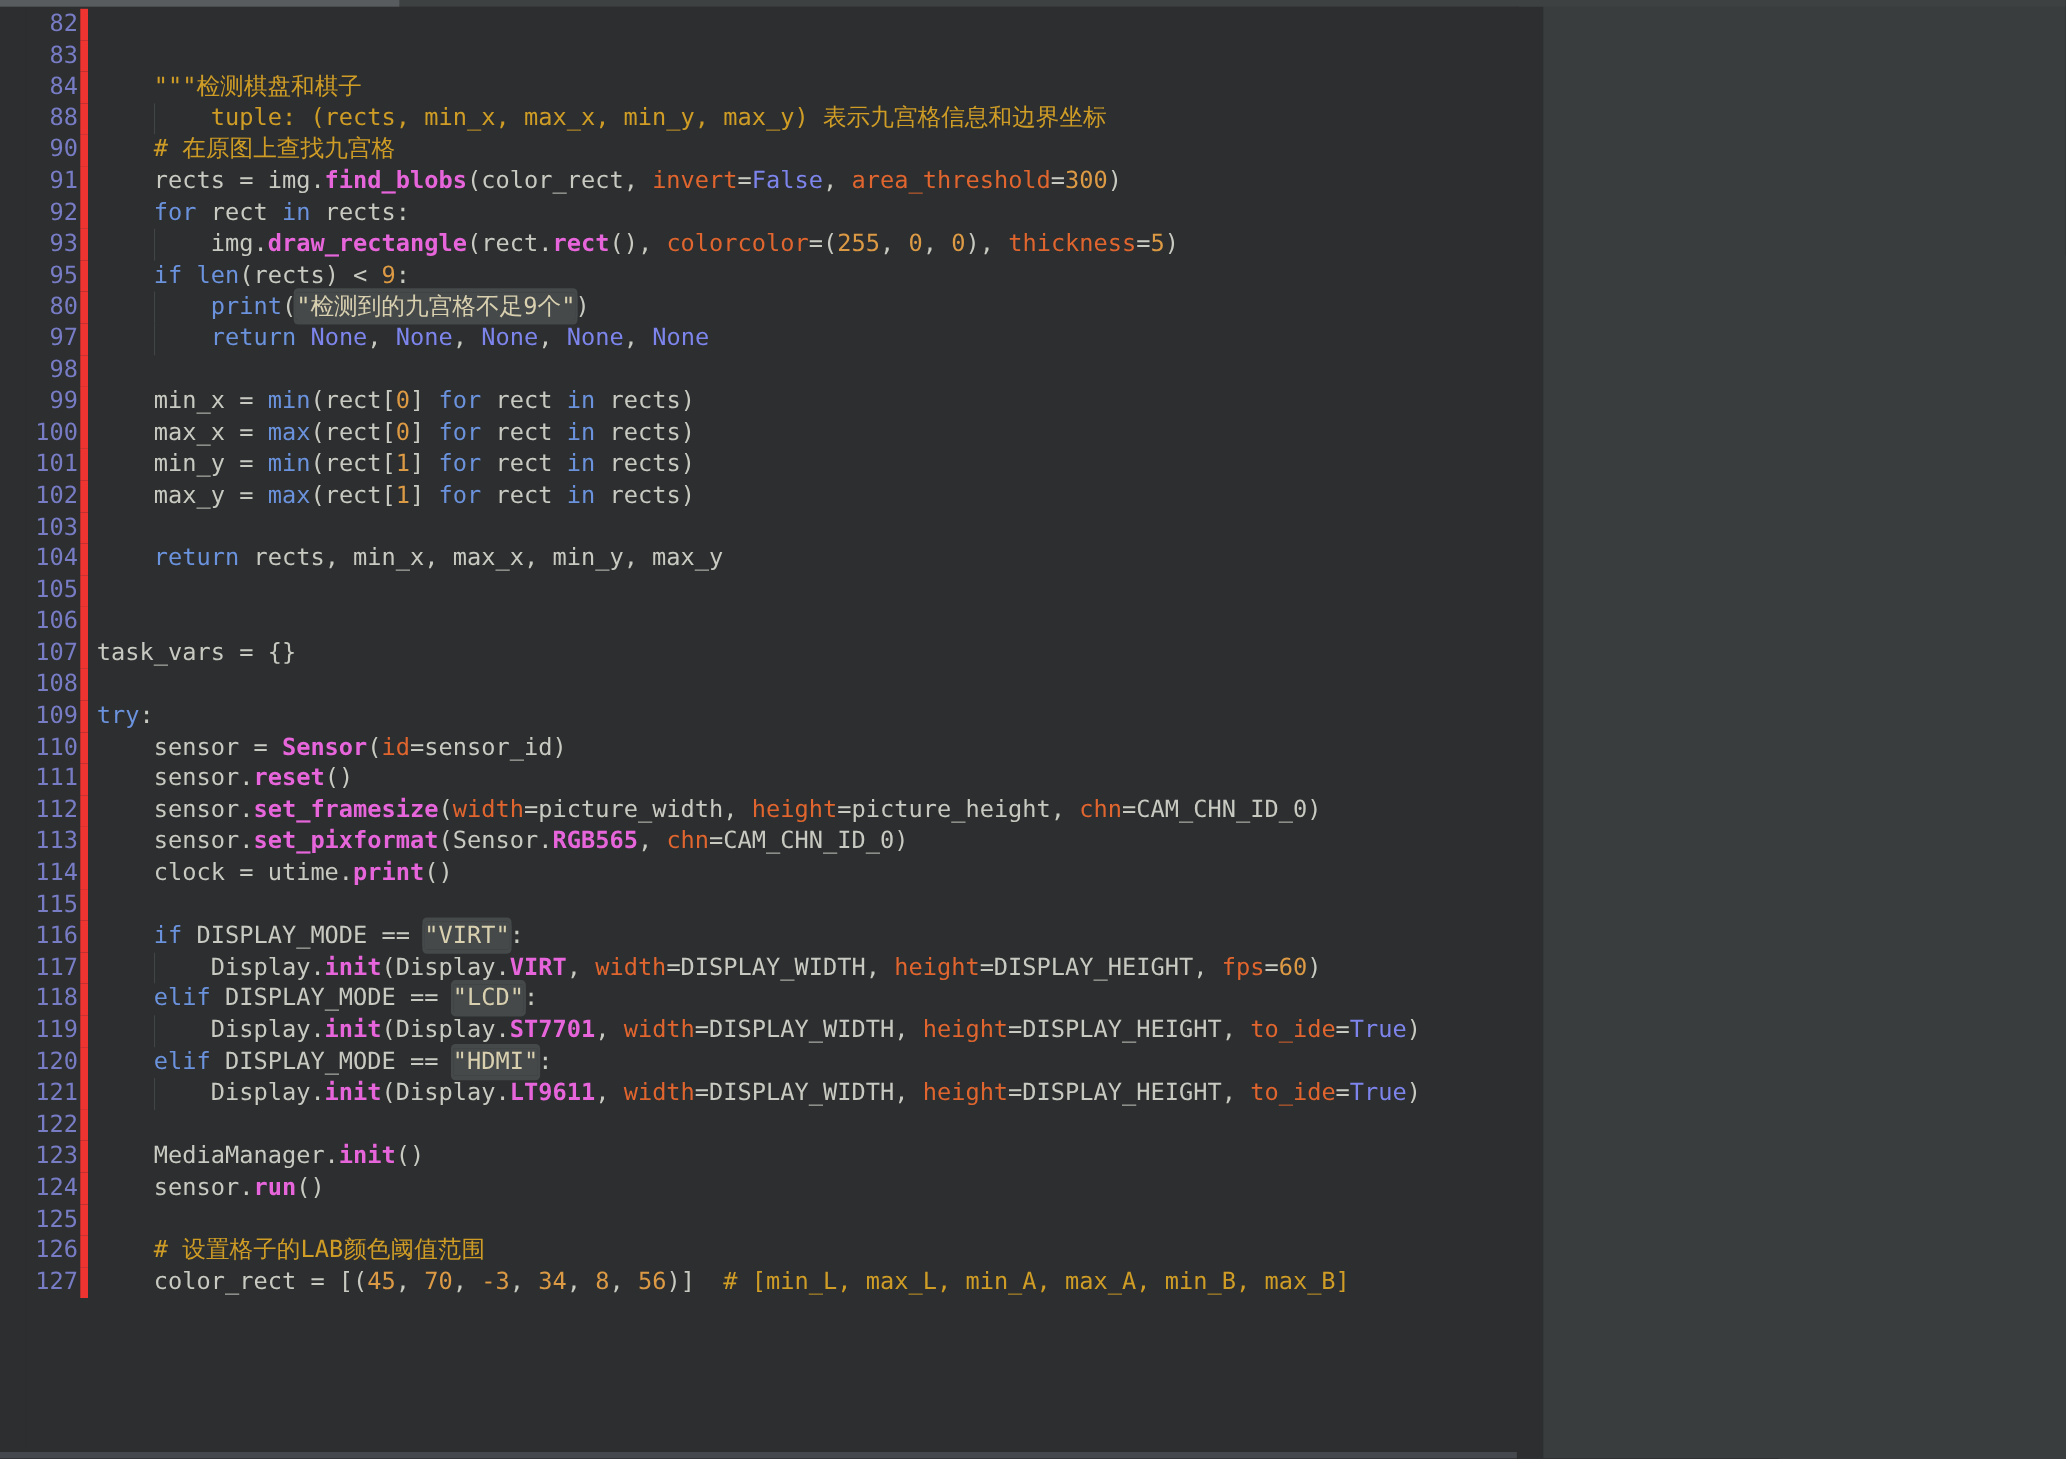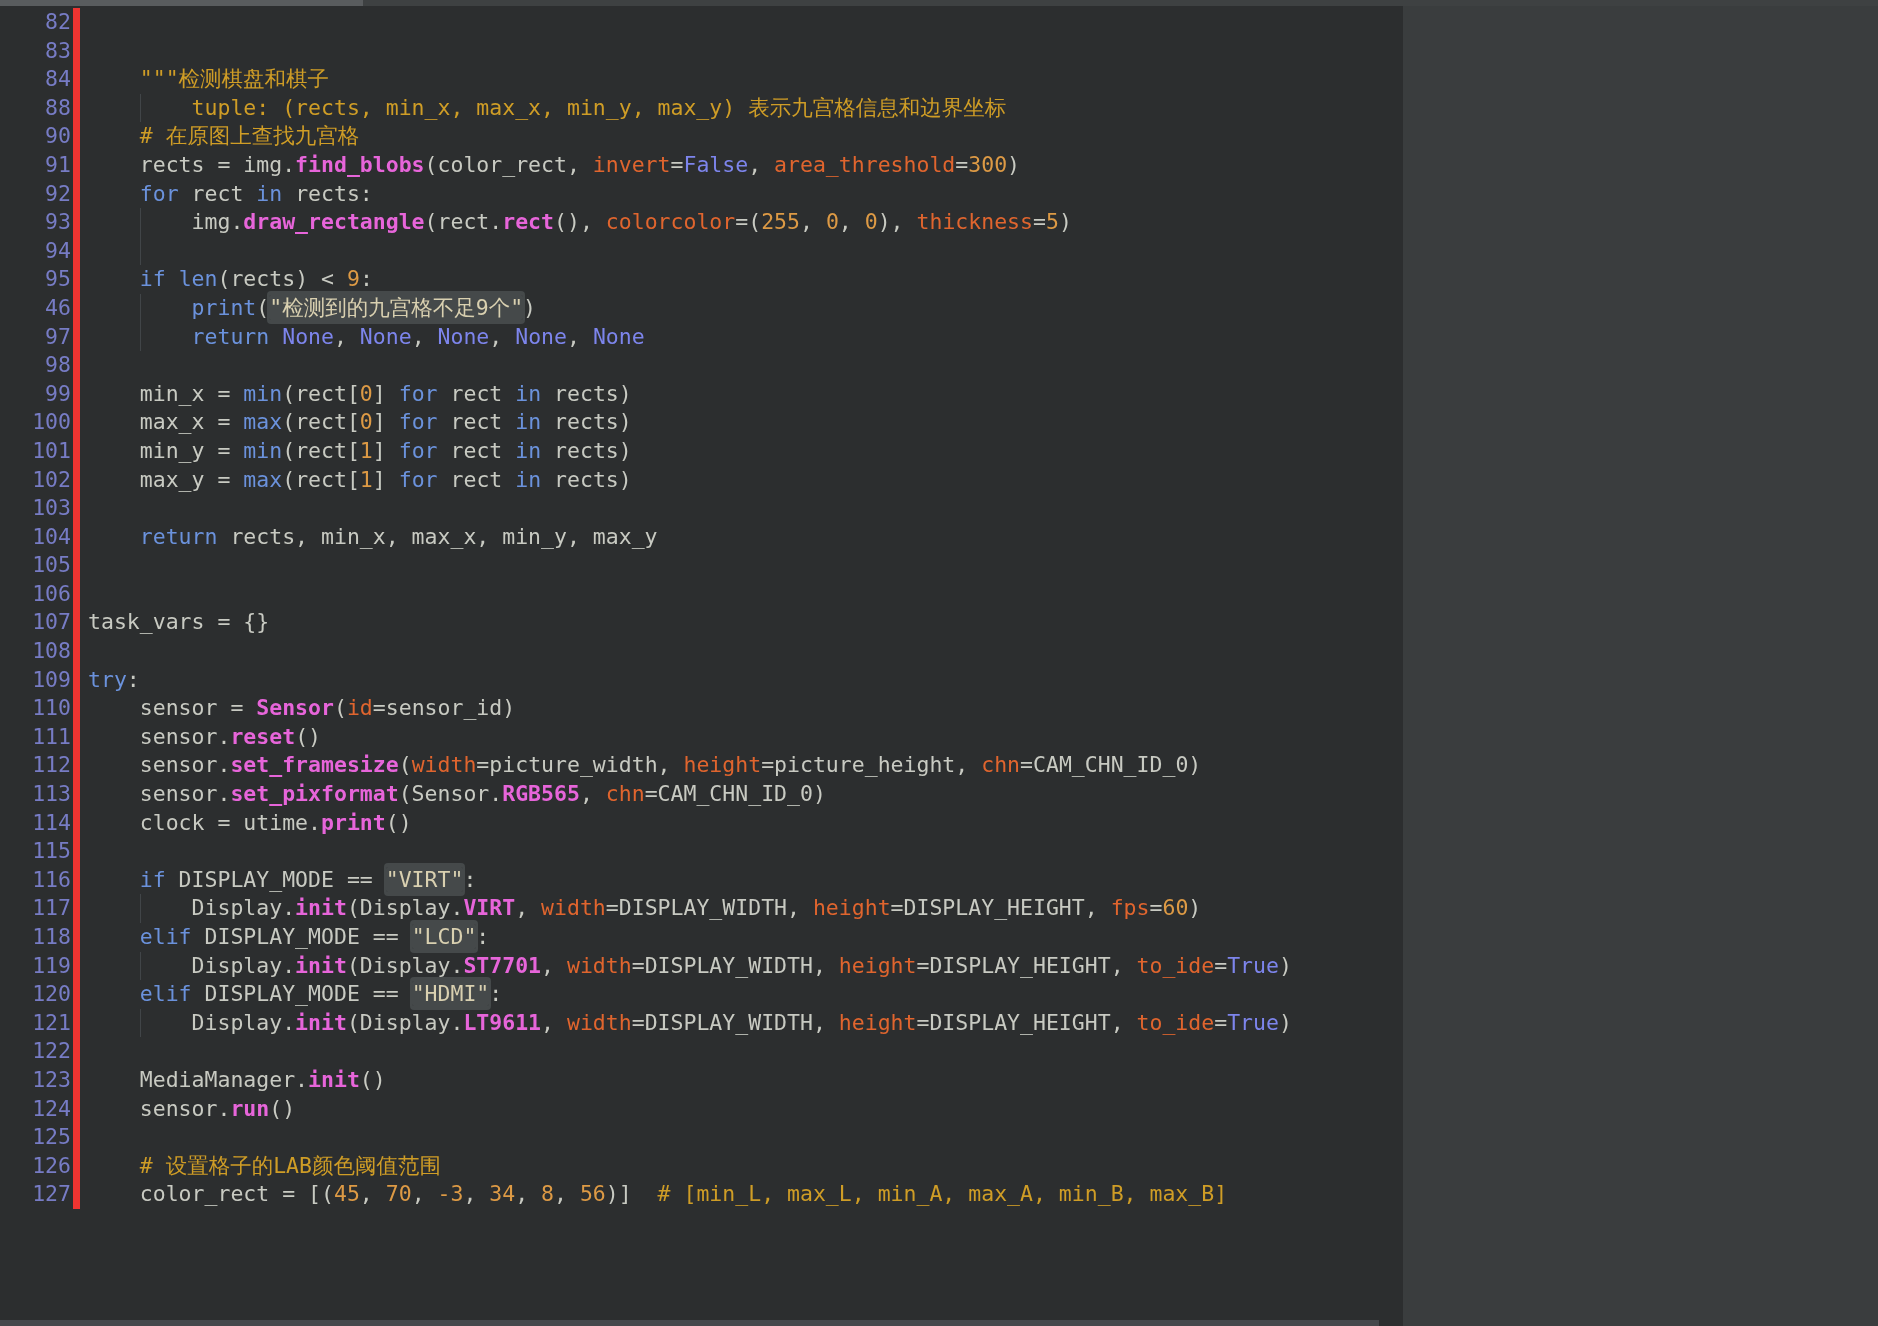--- a/index.html
+++ b/index.html
@@ -58,23 +58,22 @@
   <div id="editor">
     <div id="code-lines">
         <div class="line"><div class="ln">82</div><div class="bar"></div><div class="code"></div></div>
         <div class="line"><div class="ln">83</div><div class="bar"></div></div>
         <div class="line"><div class="ln">84</div><div class="bar"></div><div class="code"><span class="d">    """检测棋盘和棋子</span></div></div>
         <div class="line"><div class="ln">88</div><div class="bar"></div><div class="guide"></div><div class="code"><span class="d">        tuple: (rects, min_x, max_x, min_y, max_y) 表示九宫格信息和边界坐标</span></div></div>
         <div class="line"><div class="ln">90</div><div class="bar"></div><div class="code"><span class="d">    # 在原图上查找九宫格</span></div></div>
         <div class="line"><div class="ln">91</div><div class="bar"></div><div class="code"><span class="p">    rects = img.</span><span class="f">find_blobs</span><span class="p">(color_rect, </span><span class="a">invert</span><span class="p">=</span><span class="c">False</span><span class="p">, </span><span class="a">area_threshold</span><span class="p">=</span><span class="n">300</span><span class="p">)</span></div></div>
         <div class="line"><div class="ln">92</div><div class="bar"></div><div class="code"><span class="p">    </span><span class="k">for</span><span class="p"> rect </span><span class="k">in</span><span class="p"> rects:</span></div></div>
         <div class="line"><div class="ln">93</div><div class="bar"></div><div class="guide"></div><div class="code"><span class="p">        img.</span><span class="f">draw_rectangle</span><span class="p">(rect.</span><span class="f">rect</span><span class="p">(), </span><span class="a">colorcolor</span><span class="p">=(</span><span class="n">255</span><span class="p">, </span><span class="n">0</span><span class="p">, </span><span class="n">0</span><span class="p">), </span><span class="a">thickness</span><span class="p">=</span><span class="n">5</span><span class="p">)</span></div></div>
-        <div class="line"><div class="ln">94</div><div class="bar"></div><div class="guide"></div><div class="code"></div></div>
         <div class="line"><div class="ln">95</div><div class="bar"></div><div class="code"><span class="p">    </span><span class="k">if</span><span class="p"> </span><span class="k">len</span><span class="p">(rects) &lt; </span><span class="n">9</span><span class="p">:</span></div></div>
-        <div class="line"><div class="ln">46</div><div class="bar"></div><div class="guide"></div><div class="code"><span class="p">        </span><span class="k">print</span><span class="p">(</span><span class="s">"检测到的九宫格不足9个"</span><span class="p">)</span></div></div>
+        <div class="line"><div class="ln">80</div><div class="bar"></div><div class="guide"></div><div class="code"><span class="p">        </span><span class="k">print</span><span class="p">(</span><span class="s">"检测到的九宫格不足9个"</span><span class="p">)</span></div></div>
         <div class="line"><div class="ln">97</div><div class="bar"></div><div class="guide"></div><div class="code"><span class="p">        </span><span class="k">return</span><span class="p"> </span><span class="c">None</span><span class="p">, </span><span class="c">None</span><span class="p">, </span><span class="c">None</span><span class="p">, </span><span class="c">None</span><span class="p">, </span><span class="c">None</span></div></div>
         <div class="line"><div class="ln">98</div><div class="bar"></div><div class="code"></div></div>
         <div class="line"><div class="ln">99</div><div class="bar"></div><div class="code"><span class="p">    min_x = </span><span class="k">min</span><span class="p">(rect[</span><span class="n">0</span><span class="p">] </span><span class="k">for</span><span class="p"> rect </span><span class="k">in</span><span class="p"> rects)</span></div></div>
         <div class="line"><div class="ln">100</div><div class="bar"></div><div class="code"><span class="p">    max_x = </span><span class="k">max</span><span class="p">(rect[</span><span class="n">0</span><span class="p">] </span><span class="k">for</span><span class="p"> rect </span><span class="k">in</span><span class="p"> rects)</span></div></div>
         <div class="line"><div class="ln">101</div><div class="bar"></div><div class="code"><span class="p">    min_y = </span><span class="k">min</span><span class="p">(rect[</span><span class="n">1</span><span class="p">] </span><span class="k">for</span><span class="p"> rect </span><span class="k">in</span><span class="p"> rects)</span></div></div>
         <div class="line"><div class="ln">102</div><div class="bar"></div><div class="code"><span class="p">    max_y = </span><span class="k">max</span><span class="p">(rect[</span><span class="n">1</span><span class="p">] </span><span class="k">for</span><span class="p"> rect </span><span class="k">in</span><span class="p"> rects)</span></div></div>
         <div class="line"><div class="ln">103</div><div class="bar"></div><div class="code"></div></div>
         <div class="line"><div class="ln">104</div><div class="bar"></div><div class="code"><span class="p">    </span><span class="k">return</span><span class="p"> rects, min_x, max_x, min_y, max_y</span></div></div>
         <div class="line"><div class="ln">105</div><div class="bar"></div><div class="code"></div></div>
         <div class="line"><div class="ln">106</div><div class="bar"></div></div>

